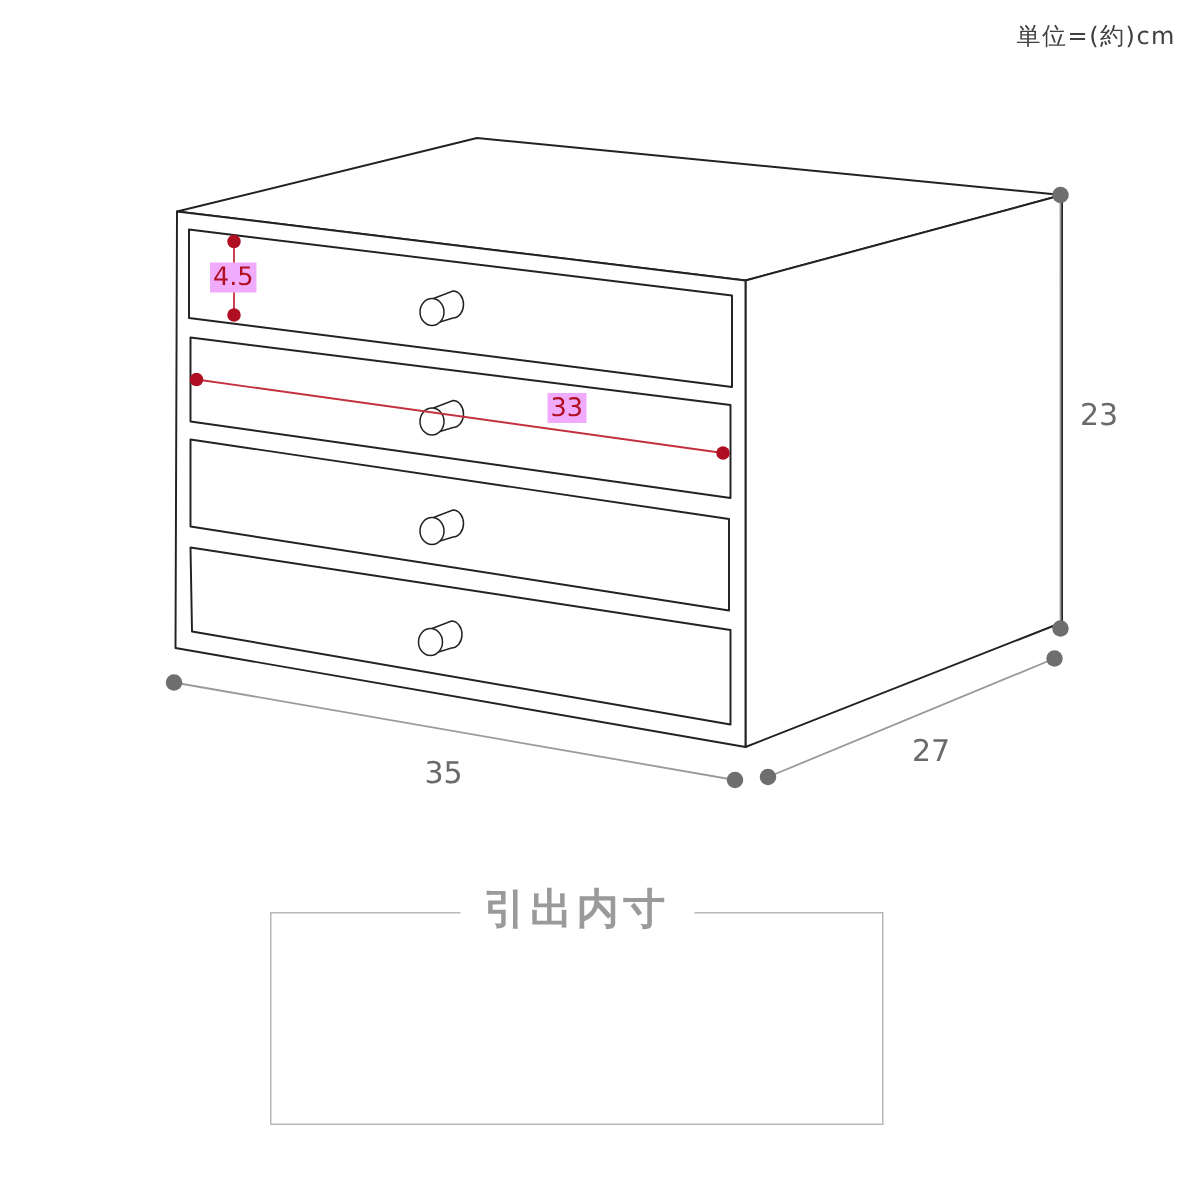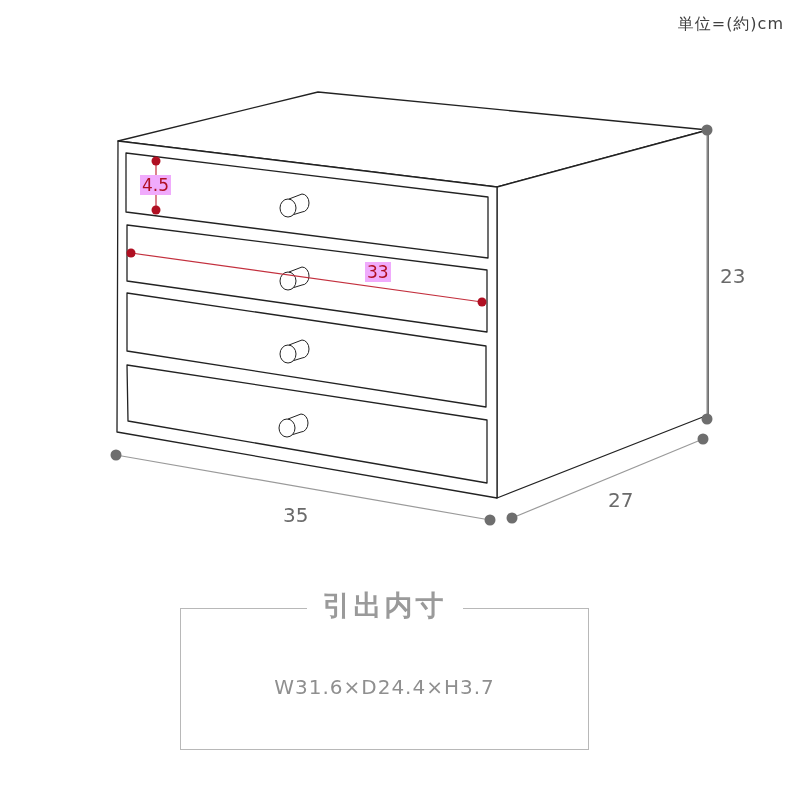--- a/index.html
+++ b/index.html
@@ -79,14 +79,13 @@
 </svg>
 
 <div class="red-label" style="left:140px; top:175px;">4.5</div>
 <div class="red-label" style="left:365px; top:262px;">33</div>
 <div class="dim-label" style="left:283px; top:503px;">35</div>
 <div class="dim-label" style="left:608px; top:488px;">27</div>
 <div class="dim-label" style="left:720px; top:264px;">23</div>
 
 <div class="spec-box">
   <div class="spec-title">引出内寸</div>
-  <div class="spec-value">W31.6×D24.4×H3.7</div>
 </div>
 
 </body></html>

